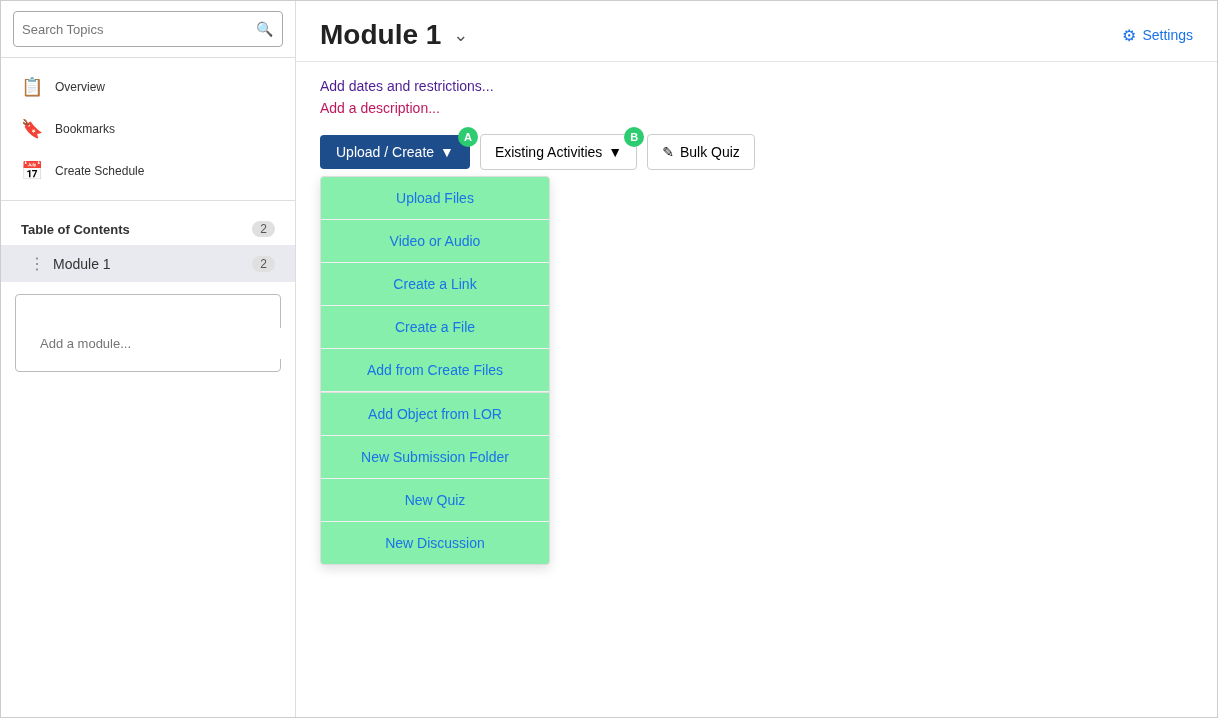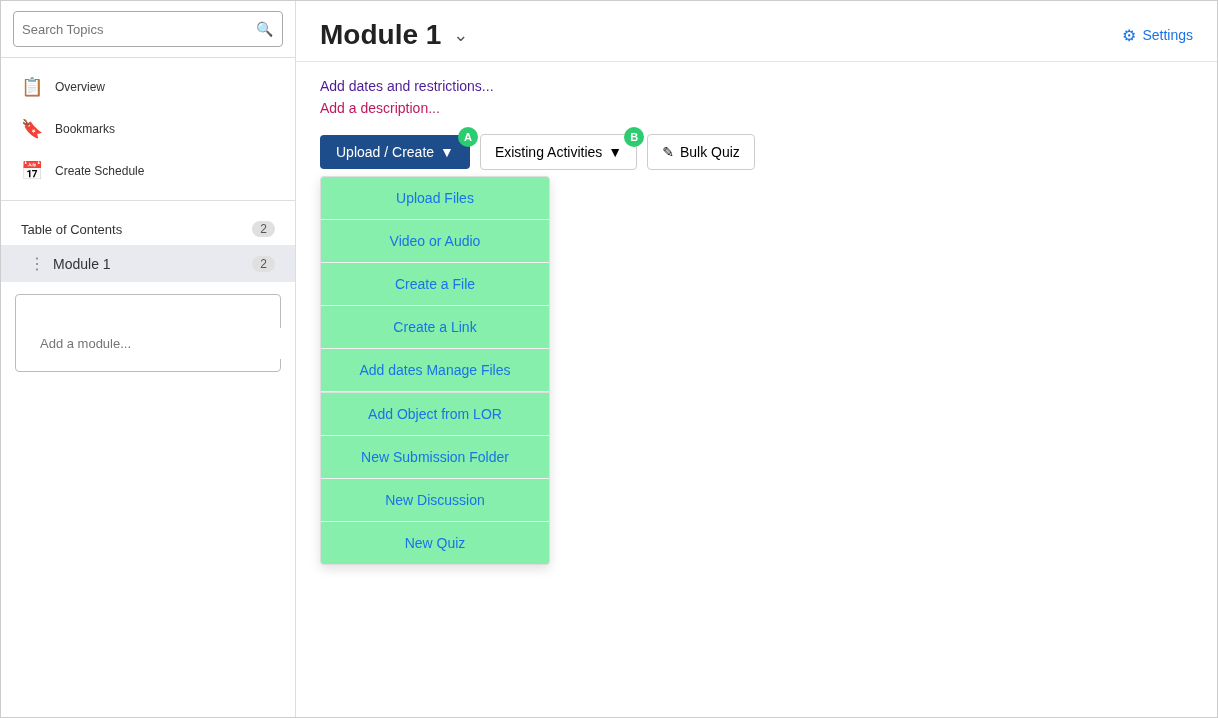--- a/index.html
+++ b/index.html
@@ -14,21 +14,21 @@
     .search-input-wrapper input { border: none; outline: none; flex: 1; font-size: 13px; color: #555; background: transparent; }
     .search-icon { color: #555; font-size: 14px; cursor: pointer; }
 
     .nav-items { padding: 8px 0; border-bottom: 1px solid #ddd; }
     .nav-item { display: flex; align-items: center; gap: 12px; padding: 10px 20px; cursor: pointer; color: #333; }
     .nav-item .nav-icon { font-size: 18px; color: #555; width: 22px; text-align: center; }
     .nav-item .nav-label { font-size: 12px; }
 
     .toc-section { padding: 12px 0; }
     .toc-header { display: flex; align-items: center; justify-content: space-between; padding: 8px 20px; font-size: 13px; color: #333; }
-    .toc-header .toc-label { font-weight: 400; }
+    .toc-header .toc-label { font-weight: 700; }
     .badge { background: #e0e0e0; border-radius: 10px; padding: 1px 8px; font-size: 12px; color: #555; }
 
     .module-item { display: flex; align-items: center; justify-content: space-between; padding: 9px 20px 9px 28px; background: #e8eaf0; cursor: pointer; }
     .module-item .module-left { display: flex; align-items: center; gap: 8px; }
     .module-item .dots-icon { color: #888; font-size: 16px; }
     .module-item .module-label { font-size: 14px; font-weight: 500; color: #333; }
 
     .add-module { margin: 12px 14px; border: 1px solid #bbb; border-radius: 4px; background: #fff; }
     .add-module input { width: 100%; border: none; outline: none; padding: 8px 10px; font-size: 13px; color: #7f1d1d; border-radius: 4px; margin-top: 33px; }
 
@@ -147,26 +147,26 @@
 
         <button class="bulk-edit-btn">
           <span>✎</span>
           <span>Bulk Quiz</span>
         </button>
 
         <div class="dropdown-menu" style="top:42px; left:0;">
           <div class="dropdown-scroll">
             <div class="dropdown-item">Upload Files</div>
             <div class="dropdown-item">Video or Audio</div>
+            <div class="dropdown-item">Create a Link</div>
             <div class="dropdown-item">Create a File</div>
-            <div class="dropdown-item">Create a Link</div>
-            <div class="dropdown-item">Add dates Manage Files</div>
+            <div class="dropdown-item">Add from Create Files</div>
             <hr class="dropdown-divider">
             <div class="dropdown-item">Add Object from LOR</div>
             <div class="dropdown-item">New Submission Folder</div>
+            <div class="dropdown-item">New Quiz</div>
             <div class="dropdown-item">New Discussion</div>
-            <div class="dropdown-item">New Quiz</div>
           </div>
         </div>
       </div>
     </div>
   </div>
 </div>
 
 </body></html>

